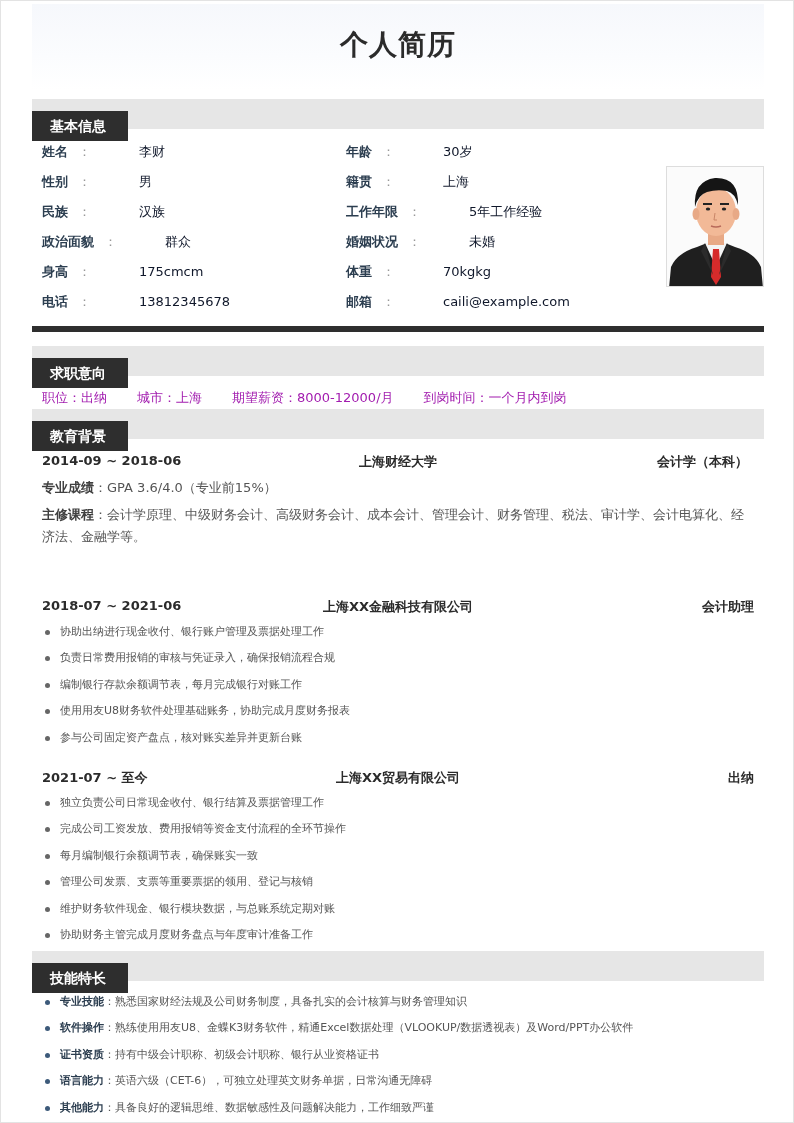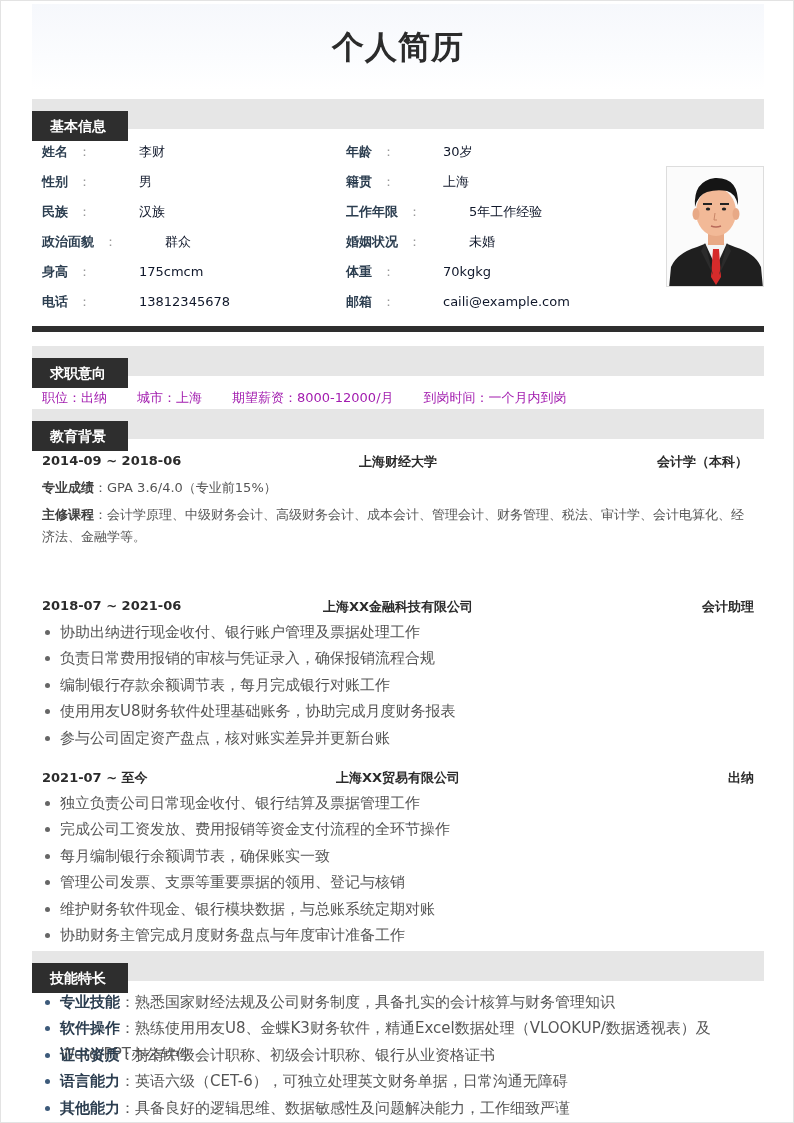--- a/index.html
+++ b/index.html
@@ -15,21 +15,21 @@
     border: 1px solid #e3e3e3;
     background: #fff;
   }
   .header {
     position: absolute; left: 31px; top: 3px; width: 732px; height: 87px;
     background: linear-gradient(180deg, #f6f8fc 0%, #fbfcfe 60%, #ffffff 100%);
     text-align: center;
   }
   .header .title {
     position: absolute; left: 0; right: 0; top: 22px;
-    font-size: 32px; font-weight: bold; color: #2b2b2b; letter-spacing: 1px;
+    font-size: 28px; font-weight: bold; color: #2b2b2b; letter-spacing: 1px;
   }
   .header .subtitle {
     position: absolute; left: 0; right: 0; top: 62px;
     font-size: 13px; color: #7a7a7a;
   }
   .section-bar {
     position: absolute; left: 31px; width: 732px; height: 30px;
     background: #e6e6e6;
   }
   .section-bar .tag {
@@ -63,21 +63,21 @@
   .entry-head .org { position: absolute; left: 0; right: 0; top: 0; text-align: center; }
   .entry-head .role { position: absolute; right: 0; top: 0; }
   .line {
     position: absolute; left: 41px; width: 712px; font-size: 13px; color: #555; line-height: 26px;
   }
   .line .lbl { color: #404040; font-weight: bold; }
   ul.bullets {
     position: absolute; left: 41px; width: 712px; list-style: none;
   }
   ul.bullets li {
-    position: relative; padding-left: 18px; height: 26.4px; line-height: 26px; font-size: 15px; color: #555;
+    position: relative; padding-left: 18px; height: 26.4px; line-height: 26px; font-size: 11px; color: #555;
   }
   ul.bullets li::before {
     content: ""; position: absolute; left: 3px; top: 11px; width: 5px; height: 5px; border-radius: 50%;
     background: #666;
   }
   ul.skills li::before { background: #3d5a7a; }
   ul.skills li .lbl { color: #2c3e50; font-weight: bold; }
 </style>
 </head>
 <body>

